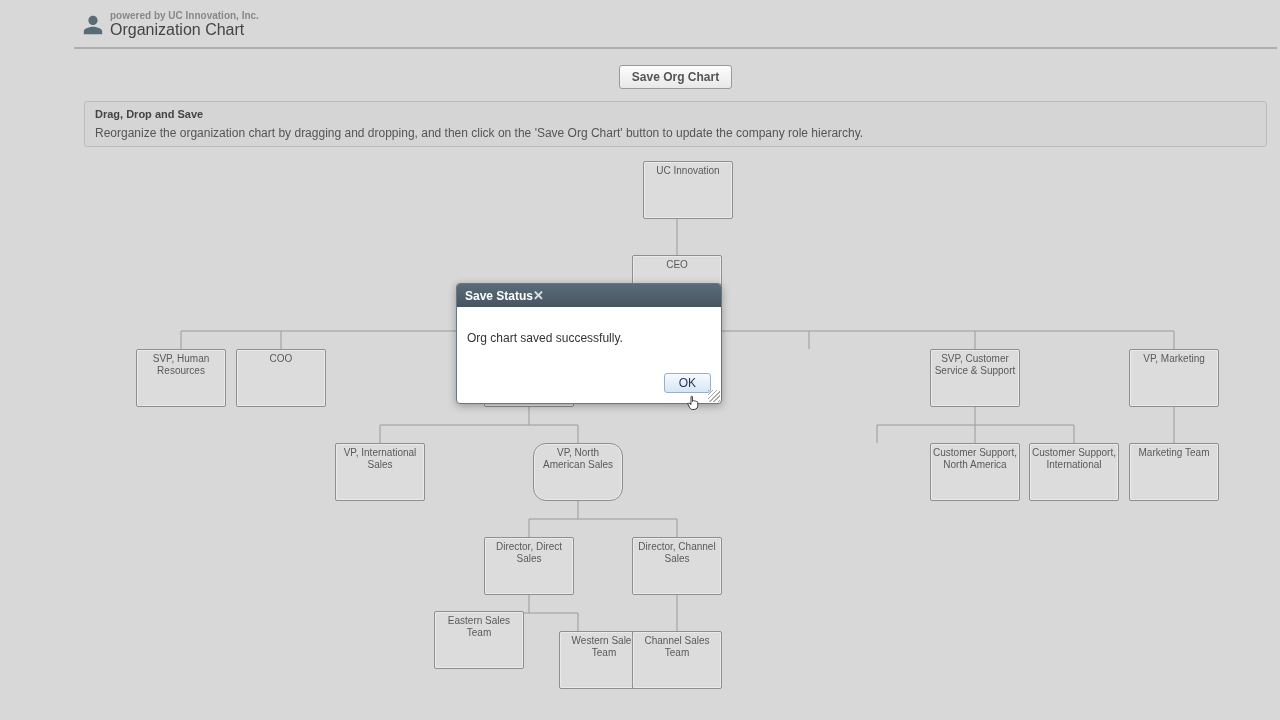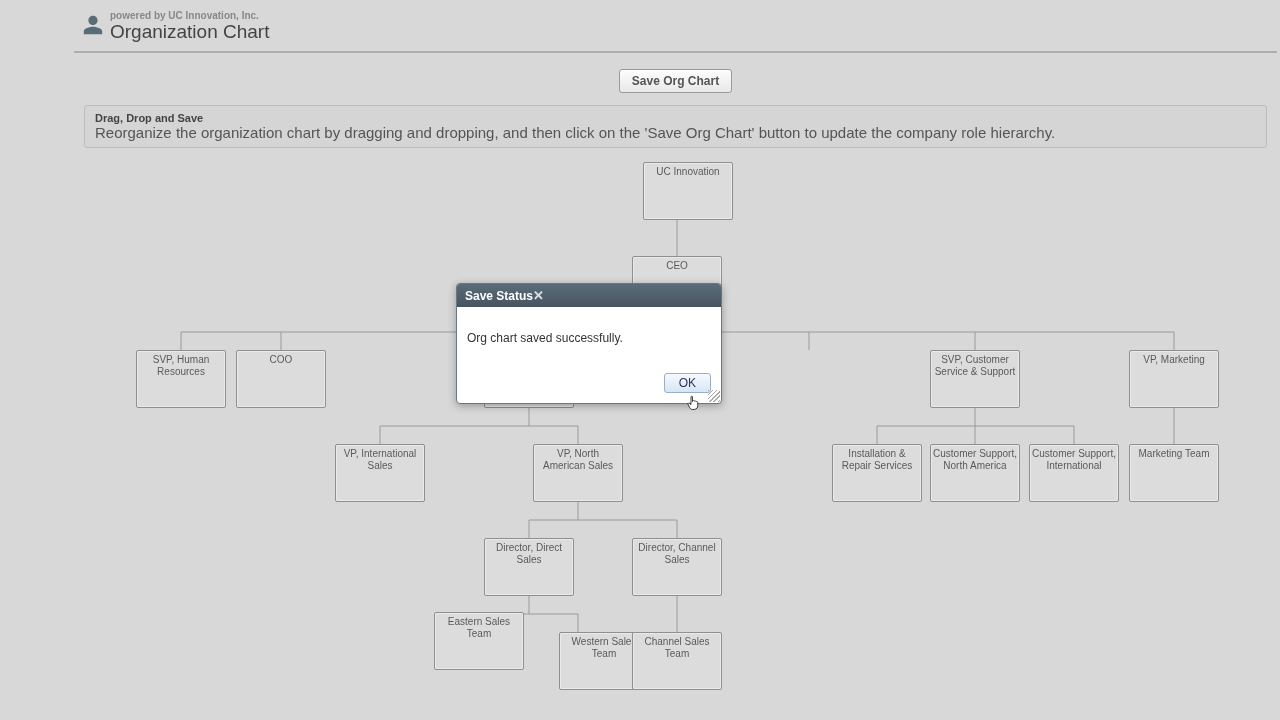--- a/index.html
+++ b/index.html
@@ -24,42 +24,42 @@
     display: flex;
     align-items: flex-start;
   }
   .avatar-icon {
     width: 22px; height: 22px;
     margin-right: 6px;
     margin-top: 4px;
   }
   .avatar-icon svg { width:100%; height:100%; fill:#5a6b78; }
   .powered { font-size: 10px; color: #888; font-weight: bold; }
-  .title { font-size: 19px; color: #444; font-weight: normal; }
+  .title { font-size: 16px; color: #444; font-weight: normal; }
   .hr-line { border-top:2px solid #aeaeae; margin:0 0 10px 0; }
   .toolbar { text-align:center; padding: 6px 0 12px 0; }
   .btn {
     background: linear-gradient(#fdfdfd,#e8e8e8);
     border:1px solid #9a9a9a;
     border-radius:3px;
     padding:4px 12px;
     font-size:12px;
     font-weight:bold;
     color:#555;
     cursor:pointer;
   }
   .help-banner {
     margin: 0 10px 8px 10px;
     border:1px solid #bcbcbc;
     border-radius:3px;
     background:#d5d5d5;
     padding:6px 10px;
   }
   .help-banner h3 { font-size:11px; font-weight:bold; color:#444; }
-  .help-banner p { font-size:15px; color:#555; margin-top:0; }
+  .help-banner p { font-size:12px; color:#555; margin-top:6px; }
   .chart-area {
     position:relative;
     width:100%;
     height:560px;
   }
   svg.lines {
     position:absolute; left:0; top:0;
     width:100%; height:100%;
     pointer-events:none;
   }
@@ -81,21 +81,21 @@
   
   .n-root   { left:569px; top:6px; }
   .n-ceo    { left:558px; top:100px; }
   .n-svphr  { left:62px;  top:194px; }
   .n-coo    { left:162px; top:194px; }
   .n-svpsm  { left:410px; top:194px; }
   .n-midhidden { left:690px; top:194px; } 
   .n-svpcss { left:856px; top:194px; }
   .n-vpmkt  { left:1055px; top:194px; }
   .n-vpintl { left:261px; top:288px; }
-  .n-vpna   { left:459px; top:288px; }
+  .n-vpna   { left:459px; top:288px;border-radius:13px; }
   .n-instrep{ left:758px; top:288px; }
   .n-csna   { left:856px; top:288px; }
   .n-csintl { left:955px; top:288px; }
   .n-mktteam{ left:1055px; top:288px; }
   .n-dirdirect{ left:410px; top:382px; }
   .n-dirchan  { left:558px; top:382px; }
   .n-east   { left:360px; top:456px; }
   .n-west   { left:459px; top:476px;margin-left:26px; }
   .n-chteam { left:558px; top:476px; }
 
@@ -242,23 +242,20 @@
       </div>
     <div class="node n-vpmkt">
         <span class="label">VP, Marketing</span>
       </div>
     <div class="node n-vpintl">
         <span class="label">VP, International Sales</span>
       </div>
     <div class="node n-vpna">
         <span class="label">VP, North American Sales</span>
       </div>
-    <div class="node n-instrep">
-        <span class="label">Installation &amp; Repair Services</span>
-      </div>
     <div class="node n-csna">
         <span class="label">Customer Support, North America</span>
       </div>
     <div class="node n-csintl">
         <span class="label">Customer Support, International</span>
       </div>
     <div class="node n-mktteam">
         <span class="label">Marketing Team</span>
       </div>
     <div class="node n-dirdirect">

